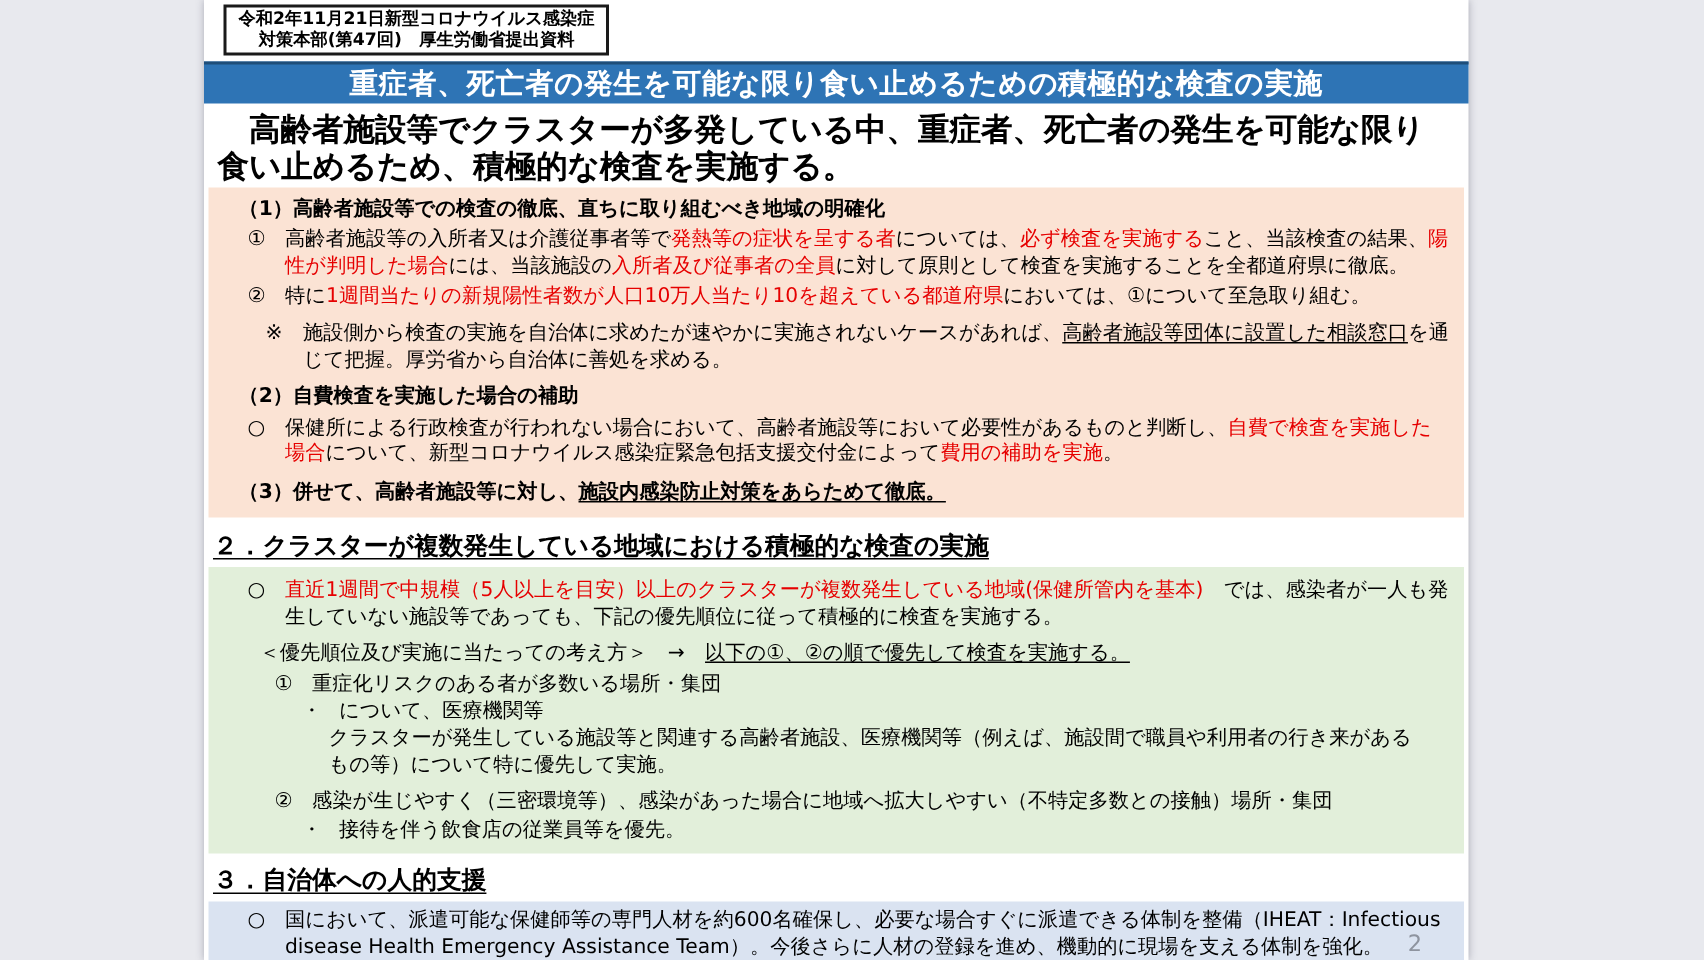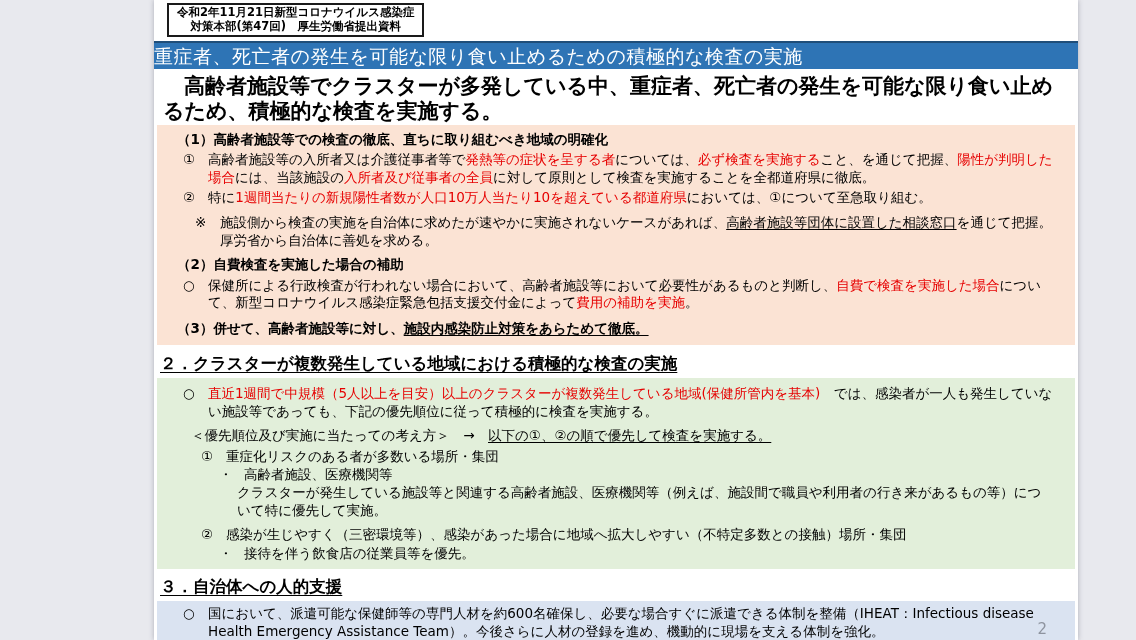--- a/index.html
+++ b/index.html
@@ -3,22 +3,22 @@
 <meta charset="utf-8">
 <style>
   * { margin:0; padding:0; box-sizing:border-box; }
   html,body { width:1136px; height:640px; overflow:hidden; }
   body {
     background:#e8e9ee;
     font-family:"DejaVu Sans", sans-serif;
     color:#000;
   }
   .page {
-    position:absolute; left:154px; top:0;
-    width:924px; height:640px;
+    position:absolute; left:136px; top:0;
+    width:843px; height:640px;
     background:#ffffff;
     box-shadow:0 0 5px rgba(60,60,80,.35);
   }
   
   .header-note {
     display:inline-block;
     margin:3px 0 0 13px;
     border:2px solid #1a1a1a;
     background:#ffffff;
     padding:1px 8px;
@@ -28,21 +28,22 @@
     text-align:center;
   }
   
   .title-bar {
     margin-top:4px;
     height:28px;
     background:#2e74b5;
     border-top:2px solid #1f4e79;
     color:#ffffff;
     font-size:19px;
-    font-weight:normal;
+    font-weight:bold;
+    text-align:center;
     line-height:26px;
     letter-spacing:0.5px;
   }
   .intro {
     margin:5px 9px 0 9px;
     font-size:21px;
     font-weight:bold;
     line-height:1.22;
     text-indent:1em;
   }
@@ -99,21 +100,21 @@
   <div class="title-bar">重症者、死亡者の発生を可能な限り食い止めるための積極的な検査の実施</div>
 
   <p class="intro">高齢者施設等でクラスターが多発している中、重症者、死亡者の発生を可能な限り食い止めるため、積極的な検査を実施する。</p>
 
   
   <div class="panel panel-peach">
     <div class="sub-heading">（1）高齢者施設等での検査の徹底、直ちに取り組むべき地域の明確化</div>
 
     <div class="row">
       <span class="mk">①</span>
-      <span class="tx"><span>高齢者施設等の入所者又は介護従事者等で</span><span class="seg-r">発熱等の症状を呈する者</span><span>については、</span><span class="seg-r">必ず検査を実施する</span><span>こと、を通じて把握、</span><span class="seg-r">陽性が判明した場合</span><span>には、当該施設の</span><span class="seg-r">入所者及び従事者の全員</span><span>に対して原則として検査を実施することを全都道府県に徹底。</span></span>
+      <span class="tx"><span>高齢者施設等の入所者又は介護従事者等で</span><span class="seg-r">発熱等の症状を呈する者</span><span>については、</span><span class="seg-r">必ず検査を実施する</span><span>こと、当該検査の結果、</span><span class="seg-r">陽性が判明した場合</span><span>には、当該施設の</span><span class="seg-r">入所者及び従事者の全員</span><span>に対して原則として検査を実施することを全都道府県に徹底。</span></span>
     </div>
     <div class="row">
       <span class="mk">②</span>
       <span class="tx"><span>特に</span><span class="seg-r">1週間当たりの新規陽性者数が人口10万人当たり10を超えている都道府県</span><span>においては、①について至急取り組む。</span></span>
     </div>
     <div class="row row-note mt6">
       <span class="mk">※</span>
       <span class="tx"><span>施設側から検査の実施を自治体に求めたが速やかに実施されないケースがあれば、</span><span class="seg-u">高齢者施設等団体に設置した相談窓口</span><span>を通じて把握。厚労省から自治体に善処を求める。</span></span>
     </div>
 
@@ -135,21 +136,21 @@
     </div>
 
     <div class="priority-line"><span>＜優先順位及び実施に当たっての考え方＞　→　</span><span class="seg-u">以下の①、②の順で優先して検査を実施する。</span></div>
 
     <div class="row indent-1">
       <span class="mk">①</span>
       <span class="tx">重症化リスクのある者が多数いる場所・集団</span>
     </div>
     <div class="row indent-2" style="margin-top:1px;">
       <span class="mk">・</span>
-      <span class="tx">高齢者施設、医療機関等</span>
+      <span class="tx">について、医療機関等</span>
     </div>
     <div class="indent-3" style="margin-right:20px;">クラスターが発生している施設等と関連する高齢者施設、医療機関等（例えば、施設間で職員や利用者の行き来があるもの等）について特に優先して実施。</div>
 
     <div class="row indent-1 mt6">
       <span class="mk">②</span>
       <span class="tx">感染が生じやすく（三密環境等）、感染があった場合に地域へ拡大しやすい（不特定多数との接触）場所・集団</span>
     </div>
     <div class="row indent-2" style="margin-top:1px;">
       <span class="mk">・</span>
       <span class="tx">接待を伴う飲食店の従業員等を優先。</span>

